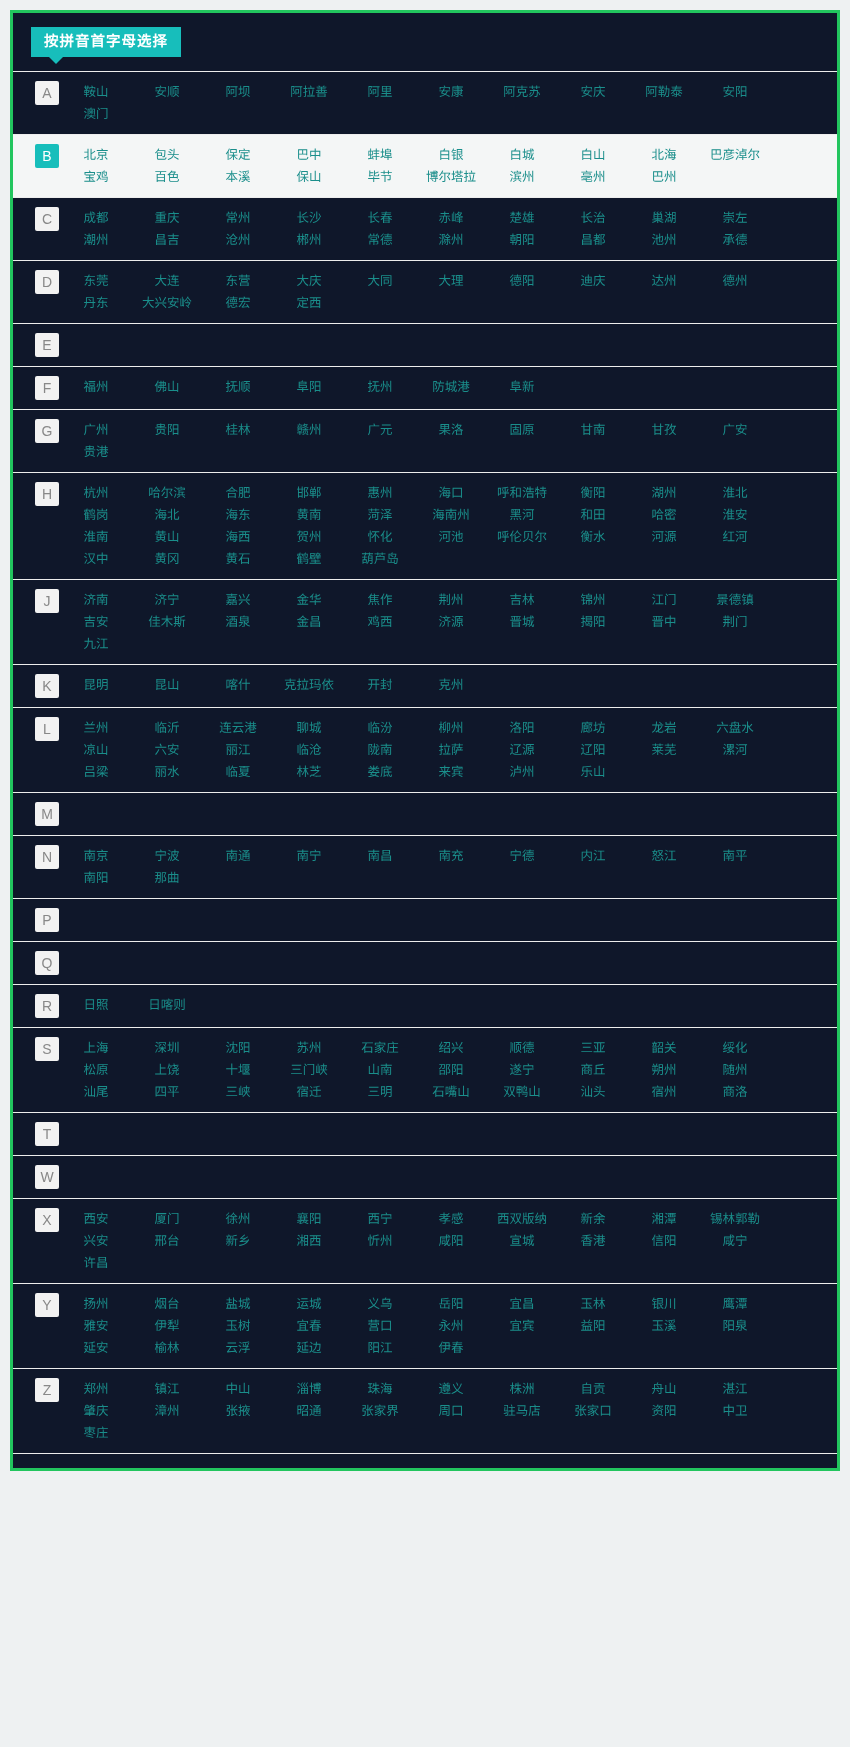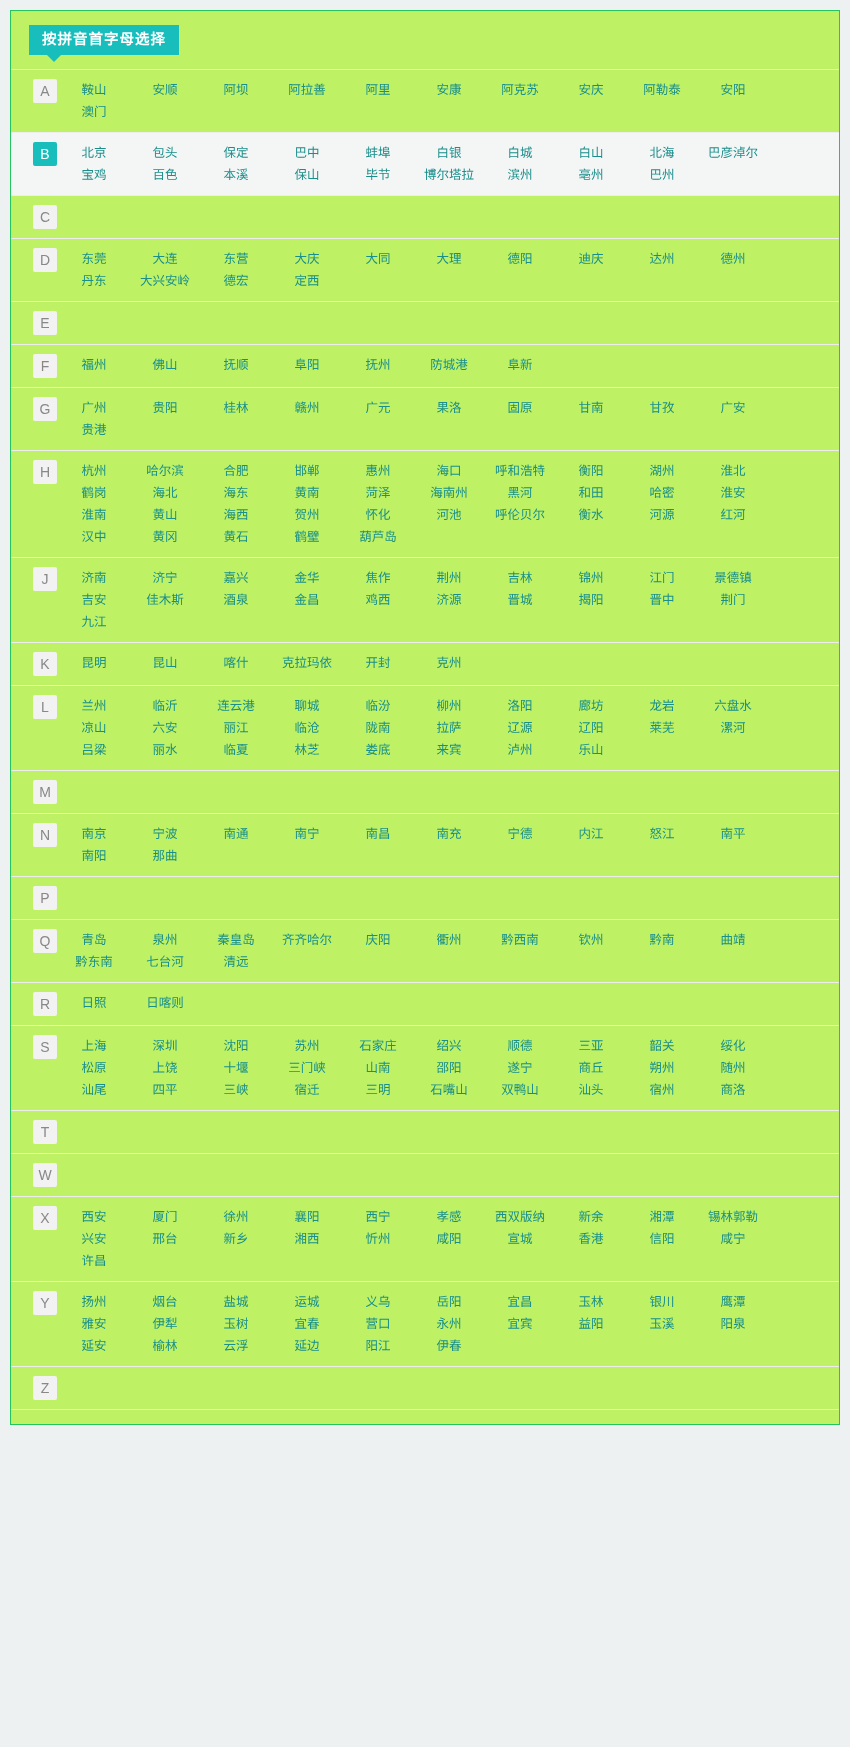--- a/index.html
+++ b/index.html
@@ -12,22 +12,22 @@
     background: #eef1f2;
     font-family: "DejaVu Sans", "Liberation Sans", sans-serif;
     -webkit-font-smoothing: antialiased;
   }
   .page {
     width: 850px;
     box-sizing: border-box;
     padding: 10px 10px 18px 10px;
   }
   .panel {
-    background: #bef264;
-    border: 1px solid #22c55e;
+    background: #0f172a;
+    border: 3px solid #22c55e;
     box-sizing: border-box;
     width: 830px;
     padding: 0 0 14px 0;
   }
   
   .header-wrap {
     padding: 14px 0 0 18px;
     position: relative;
   }
   .badge {
@@ -169,20 +169,42 @@
             <a class="city">毕节</a>
             <a class="city">博尔塔拉</a>
             <a class="city">滨州</a>
             <a class="city">亳州</a>
             <a class="city">巴州</a>
           </div>
         </div>
         <div class="letter-row">
           <div class="letter-cell">
             <span class="letter-chip">C</span>
+          </div>
+          <div class="cities">
+            <a class="city">成都</a>
+            <a class="city">重庆</a>
+            <a class="city">常州</a>
+            <a class="city">长沙</a>
+            <a class="city">长春</a>
+            <a class="city">赤峰</a>
+            <a class="city">楚雄</a>
+            <a class="city">长治</a>
+            <a class="city">巢湖</a>
+            <a class="city">崇左</a>
+            <a class="city">潮州</a>
+            <a class="city">昌吉</a>
+            <a class="city">沧州</a>
+            <a class="city">郴州</a>
+            <a class="city">常德</a>
+            <a class="city">滁州</a>
+            <a class="city">朝阳</a>
+            <a class="city">昌都</a>
+            <a class="city">池州</a>
+            <a class="city">承德</a>
           </div>
         </div>
         <div class="letter-row">
           <div class="letter-cell">
             <span class="letter-chip">D</span>
           </div>
           <div class="cities">
             <a class="city">东莞</a>
             <a class="city">大连</a>
             <a class="city">东营</a>
@@ -380,35 +402,20 @@
         </div>
         <div class="letter-row">
           <div class="letter-cell">
             <span class="letter-chip">P</span>
           </div>
         </div>
         <div class="letter-row">
           <div class="letter-cell">
             <span class="letter-chip">Q</span>
           </div>
-          <div class="cities">
-            <a class="city">青岛</a>
-            <a class="city">泉州</a>
-            <a class="city">秦皇岛</a>
-            <a class="city">齐齐哈尔</a>
-            <a class="city">庆阳</a>
-            <a class="city">衢州</a>
-            <a class="city">黔西南</a>
-            <a class="city">钦州</a>
-            <a class="city">黔南</a>
-            <a class="city">曲靖</a>
-            <a class="city">黔东南</a>
-            <a class="city">七台河</a>
-            <a class="city">清远</a>
-          </div>
         </div>
         <div class="letter-row">
           <div class="letter-cell">
             <span class="letter-chip">R</span>
           </div>
           <div class="cities">
             <a class="city">日照</a>
             <a class="city">日喀则</a>
           </div>
         </div>
@@ -517,17 +524,40 @@
             <a class="city">云浮</a>
             <a class="city">延边</a>
             <a class="city">阳江</a>
             <a class="city">伊春</a>
           </div>
         </div>
         <div class="letter-row">
           <div class="letter-cell">
             <span class="letter-chip">Z</span>
           </div>
+          <div class="cities">
+            <a class="city">郑州</a>
+            <a class="city">镇江</a>
+            <a class="city">中山</a>
+            <a class="city">淄博</a>
+            <a class="city">珠海</a>
+            <a class="city">遵义</a>
+            <a class="city">株洲</a>
+            <a class="city">自贡</a>
+            <a class="city">舟山</a>
+            <a class="city">湛江</a>
+            <a class="city">肇庆</a>
+            <a class="city">漳州</a>
+            <a class="city">张掖</a>
+            <a class="city">昭通</a>
+            <a class="city">张家界</a>
+            <a class="city">周口</a>
+            <a class="city">驻马店</a>
+            <a class="city">张家口</a>
+            <a class="city">资阳</a>
+            <a class="city">中卫</a>
+            <a class="city">枣庄</a>
+          </div>
         </div>
       </div>
 
   </div>
 </div>
 
 </body></html>

